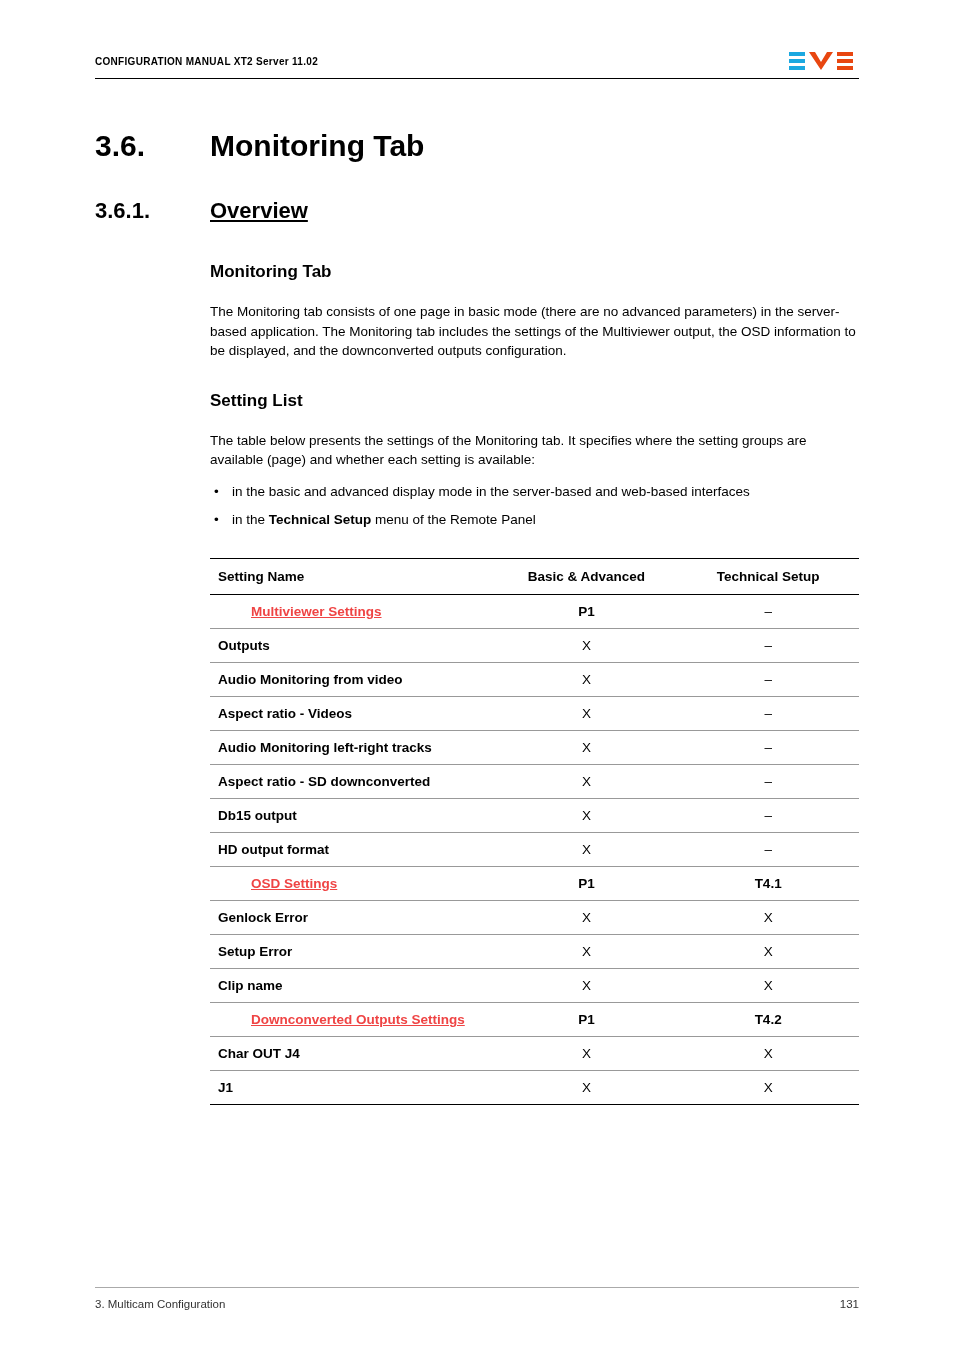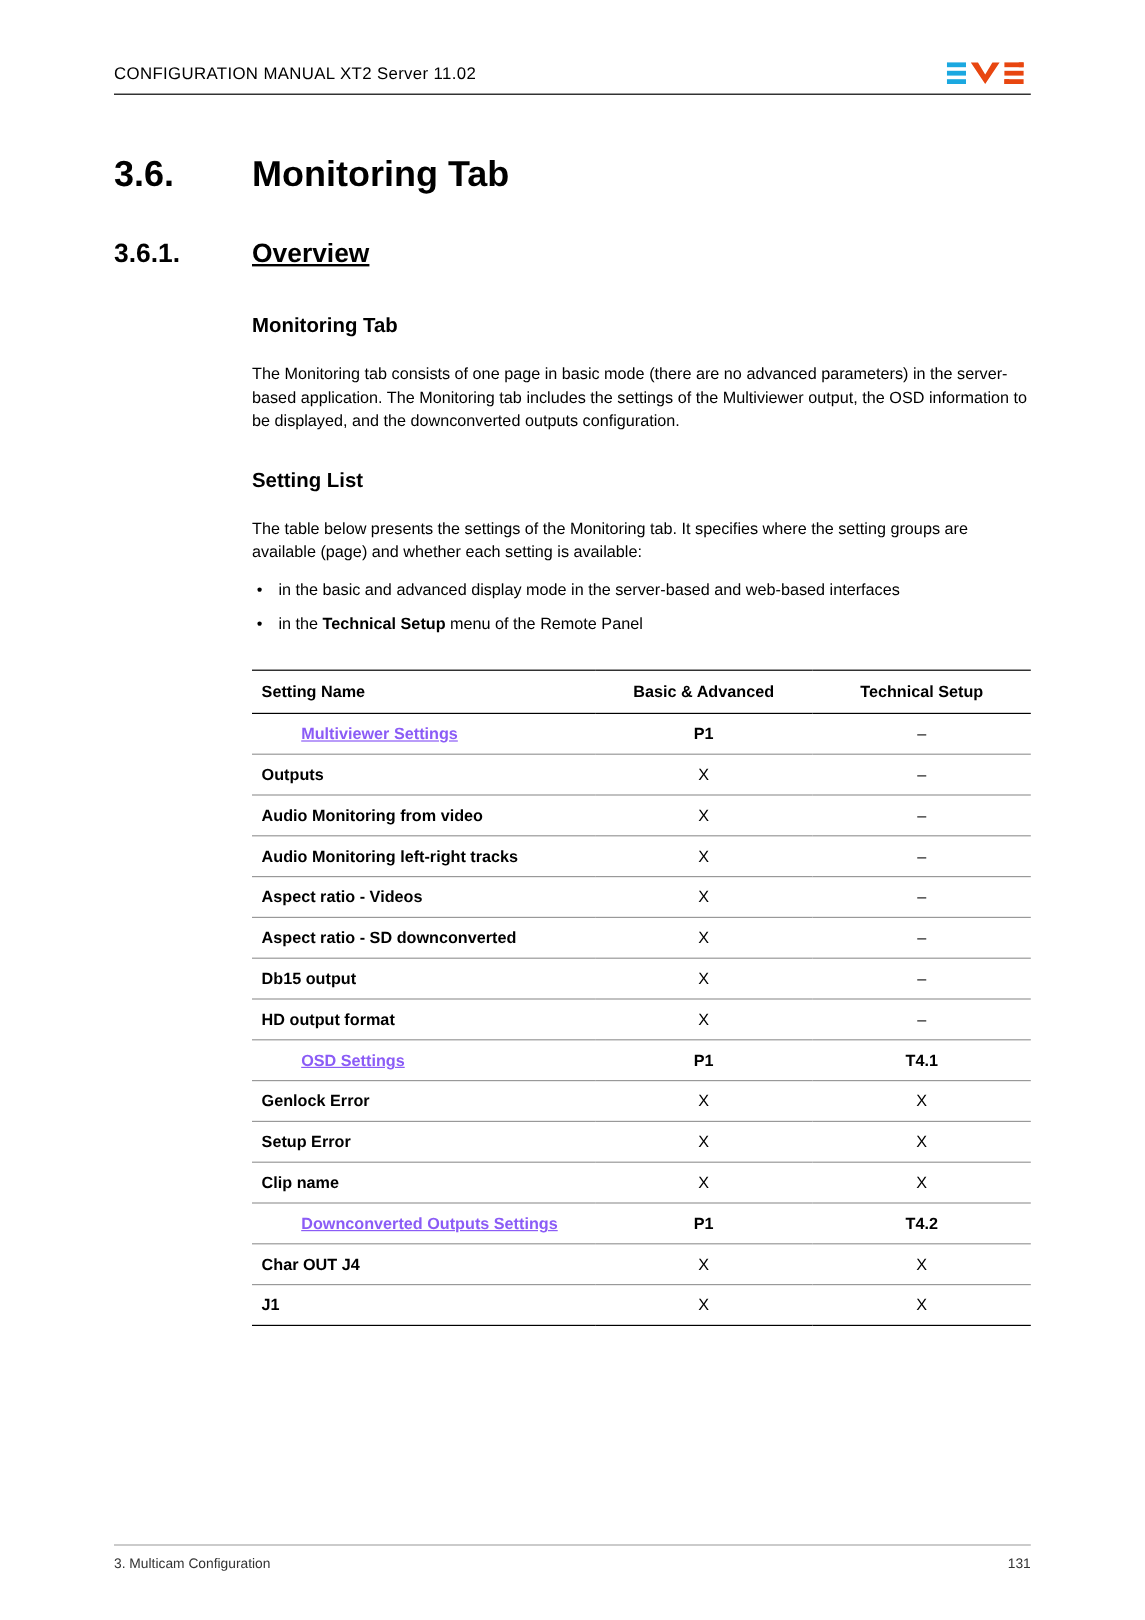--- a/index.html
+++ b/index.html
@@ -17,22 +17,22 @@
     }
     .header {
       display: flex;
       justify-content: space-between;
       align-items: center;
       border-bottom: 1.5px solid #000;
       padding-bottom: 6px;
       margin-bottom: 50px;
     }
     .header-title {
-      font-size: 14px;
-      font-weight: normal;
+      font-size: 10px;
+      font-weight: bold;
       letter-spacing: 0.3px;
     }
     .logo {
       display: flex;
       align-items: center;
       gap: 2px;
     }
     .section-title {
       display: flex;
       align-items: baseline;
@@ -130,21 +130,21 @@
     .col1 {
       width: 44%;
     }
     .col2 {
       width: 28%;
     }
     .col3 {
       width: 28%;
     }
     .link {
-      color: #8b5cf6;
+      color: #ef4444;
       text-decoration: underline;
       font-weight: bold;
       padding-left: 33px;
     }
     .row-bold td:first-child {
       font-weight: bold;
     }
     .footer {
       position: absolute;
       bottom: 40px;
@@ -220,26 +220,26 @@
           <td>Outputs</td>
           <td class="center">X</td>
           <td class="center" style="font-weight: normal;">–</td>
         </tr>
         <tr class="row-bold">
           <td>Audio Monitoring from video</td>
           <td class="center">X</td>
           <td class="center" style="font-weight: normal;">–</td>
         </tr>
         <tr class="row-bold">
+          <td>Aspect ratio - Videos</td>
+          <td class="center">X</td>
+          <td class="center" style="font-weight: normal;">–</td>
+        </tr>
+        <tr class="row-bold">
           <td>Audio Monitoring left-right tracks</td>
-          <td class="center">X</td>
-          <td class="center" style="font-weight: normal;">–</td>
-        </tr>
-        <tr class="row-bold">
-          <td>Aspect ratio - Videos</td>
           <td class="center">X</td>
           <td class="center" style="font-weight: normal;">–</td>
         </tr>
         <tr class="row-bold">
           <td>Aspect ratio - SD downconverted</td>
           <td class="center">X</td>
           <td class="center" style="font-weight: normal;">–</td>
         </tr>
         <tr class="row-bold">
           <td>Db15 output</td>

